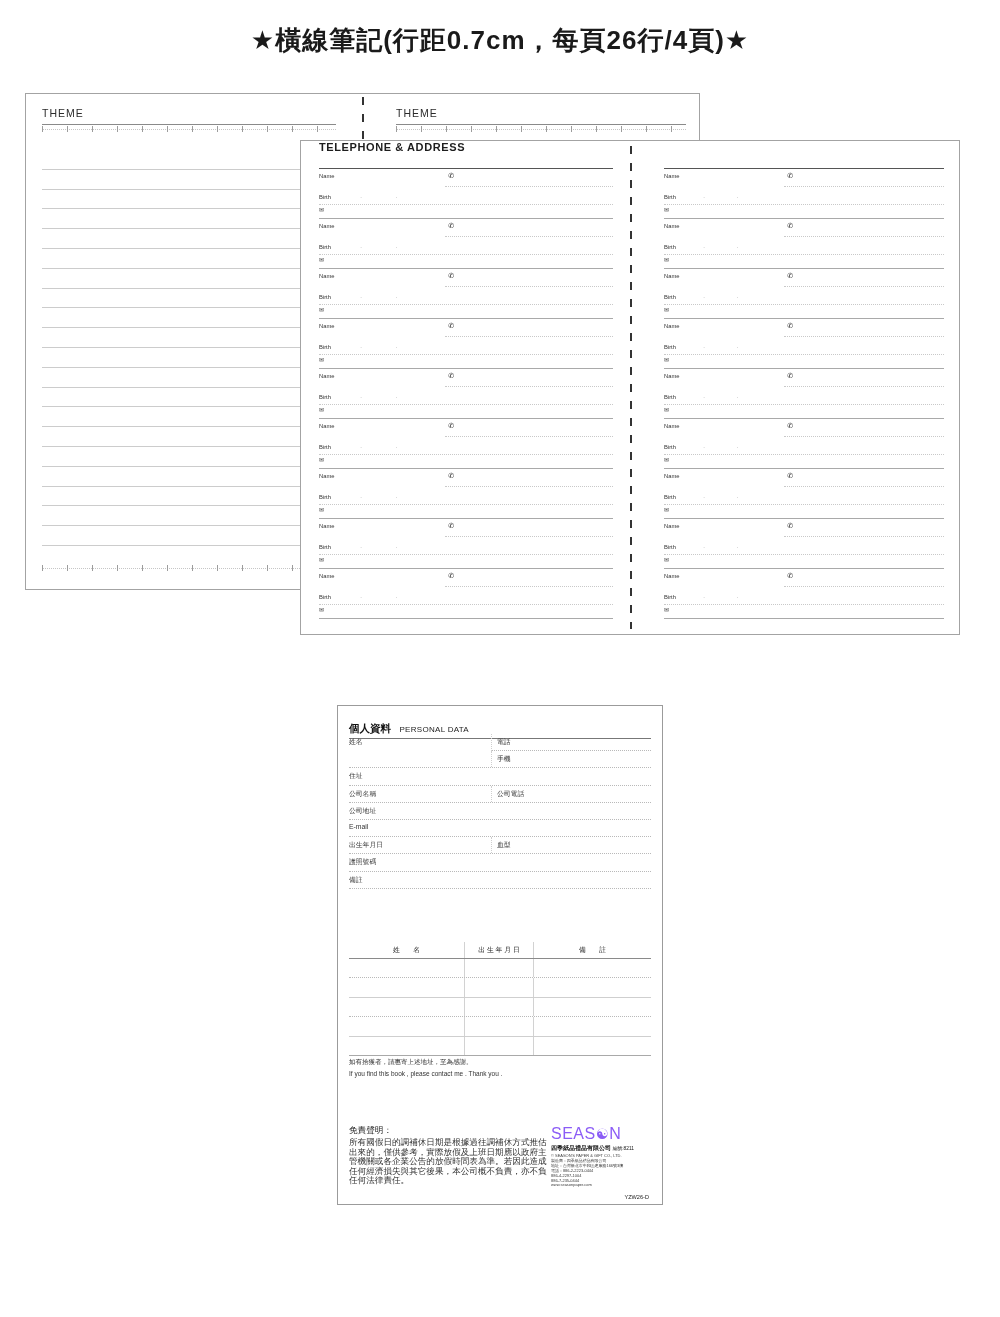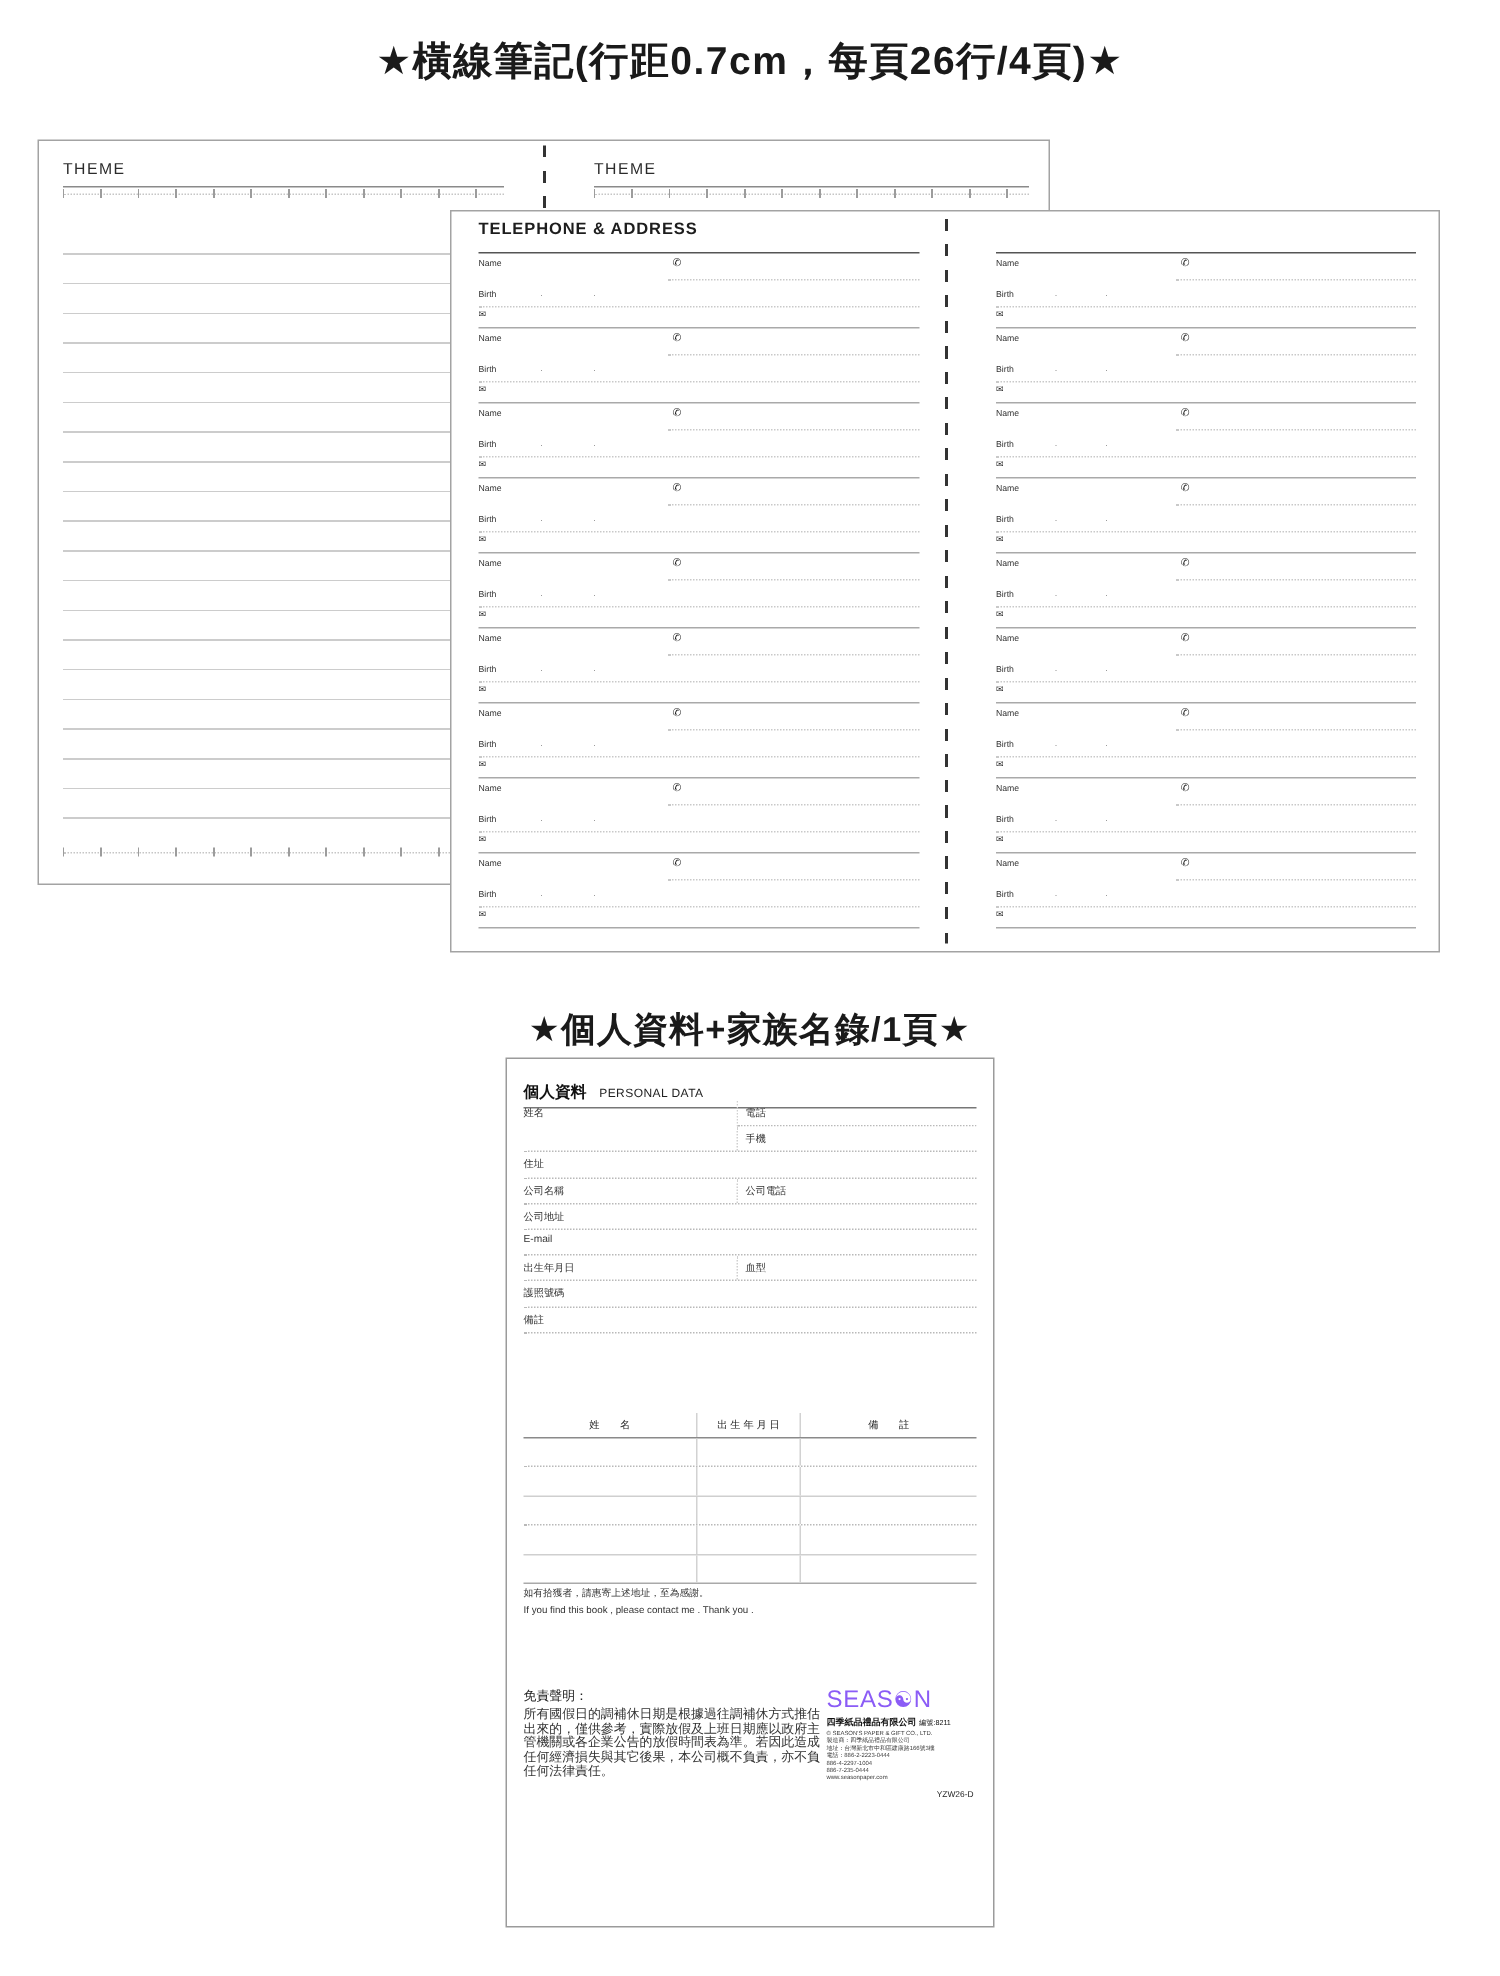--- a/index.html
+++ b/index.html
@@ -35,35 +35,35 @@
            background:repeating-linear-gradient(to bottom,#333 0 8px,transparent 8px 17px); }
   .spread .spine { left:336px; top:3px; bottom:3px; }
 
   
   .phone-page { position:absolute; left:300px; top:140px; width:660px; height:495px;
                 background:#fff; border:1px solid #a3a3a3; z-index:2; }
   .phone-page .spine { left:329px; top:5px; bottom:5px; }
   .addr-col { position:absolute; top:0; }
   .addr-col.lc { left:18px; width:294px; }
   .addr-col.rc { left:363px; width:280px; }
-  .col-head { height:28px; border-bottom:1px solid #555; display:flex; align-items:center; }
+  .col-head { height:28px; border-bottom:1px solid #555; display:flex; align-items:flex-start; }
   .addr-title { font-size:11px; font-weight:600; letter-spacing:0.6px; color:#1d1d1d; padding-bottom:3px; }
   .addr-entry { position:relative; height:50px; border-bottom:1px solid #a9a9a9; }
   .lbl { font-size:5.8px; color:#333; }
   .name-lbl { position:absolute; top:4px; left:0; }
   .phone-ico { position:absolute; top:3px; left:44%; font-size:7px; color:#222; line-height:8px; }
   .phone-line { position:absolute; top:17px; left:43%; right:0; border-top:1px dotted #c9c9c9; }
   .birth-lbl { position:absolute; top:25px; left:0; }
   .bdot { position:absolute; top:24px; font-size:6px; color:#8a8a8a; }
   .bdot.d1 { left:14%; } .bdot.d2 { left:26%; }
   .birth-line { position:absolute; top:35px; left:0; right:0; border-top:1px dotted #c9c9c9; }
   .mail-ico { position:absolute; top:38px; left:0; font-size:6px; color:#222; line-height:7px; }
 
   
-  .pd-page { position:absolute; left:337px; top:705px; width:326px; height:580px;
+  .pd-page { position:absolute; left:337px; top:705px; width:326px; height:500px;
              background:#fff; border:1px solid #9b9b9b; z-index:2;padding-left:31px; }
   .pd-inner { position:absolute; left:11px; right:11px; top:0; bottom:0; }
   .sec-head { position:absolute; left:0; right:0; border-bottom:1px solid #777; padding-bottom:2px; }
   .sec-head.personal { top:12px; }
   .sec-head.fam { top:216px; }
   .sec-zh { font-size:10.5px; font-weight:bold; color:#111; }
   .sec-en { font-size:8px; color:#222; margin-left:4px; letter-spacing:0.3px; }
   .pd-rows { position:absolute; top:28px; left:0; right:0; }
   .pd-row { display:flex; height:17.2px; border-bottom:1px dotted #b9b9b9; }
   .pd-row.rhalf { border-bottom:none; }
@@ -317,21 +317,20 @@
             <span class="bdot d1">.</span>
             <span class="bdot d2">.</span>
             <span class="birth-line"></span>
             <span class="mail-ico">✉</span>
           </div>
         </div>
     </div>
     <div class="spine"></div>
   </div>
 
-  <div class="title-mid">★個人資料+家族名錄/1頁★</div>
 
   <div class="pd-page">
     <div class="pd-inner">
 
       <div class="sec-head personal">
         <span class="sec-zh">個人資料</span>
         <span class="sec-en">PERSONAL DATA</span>
       </div>
       <div class="pd-rows">
           <div class="pd-row rhalf">

